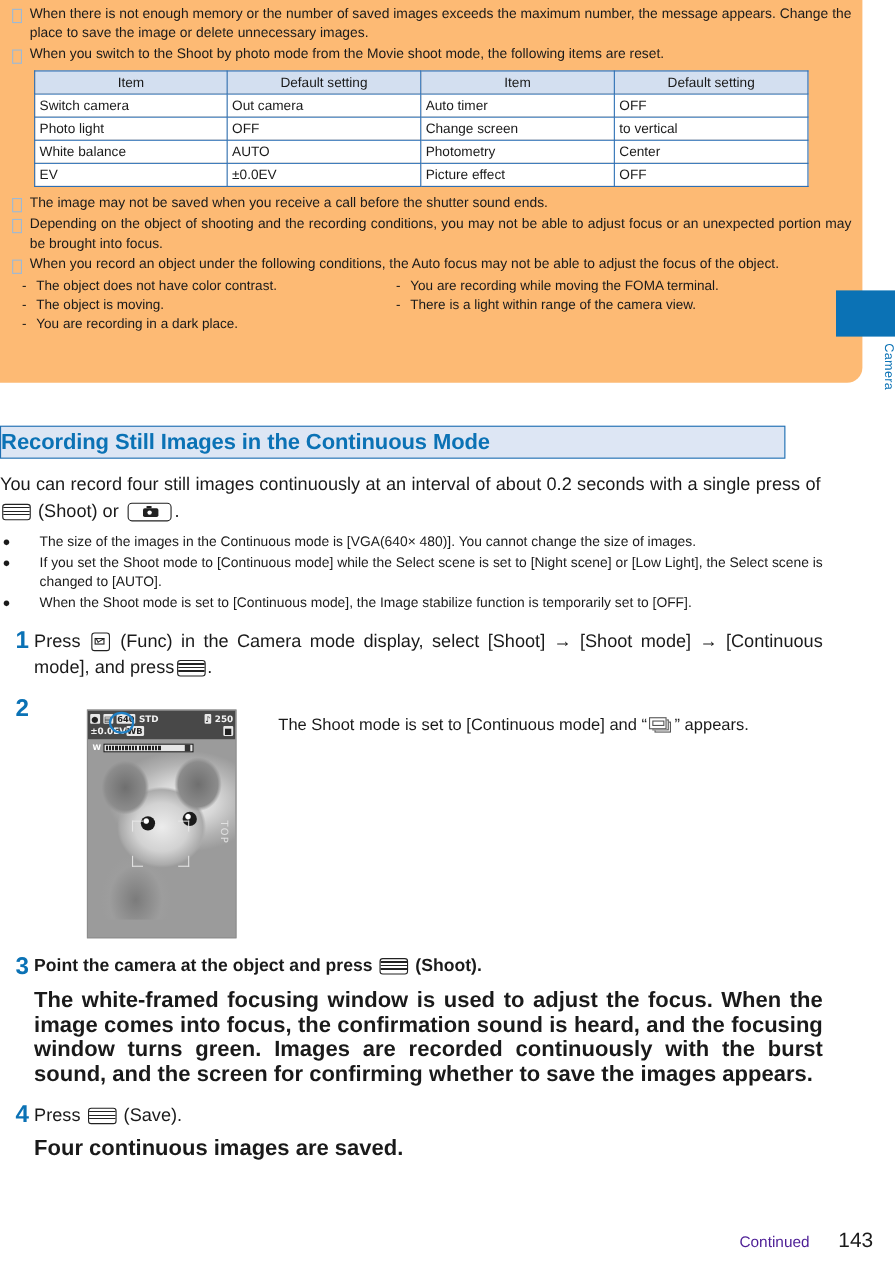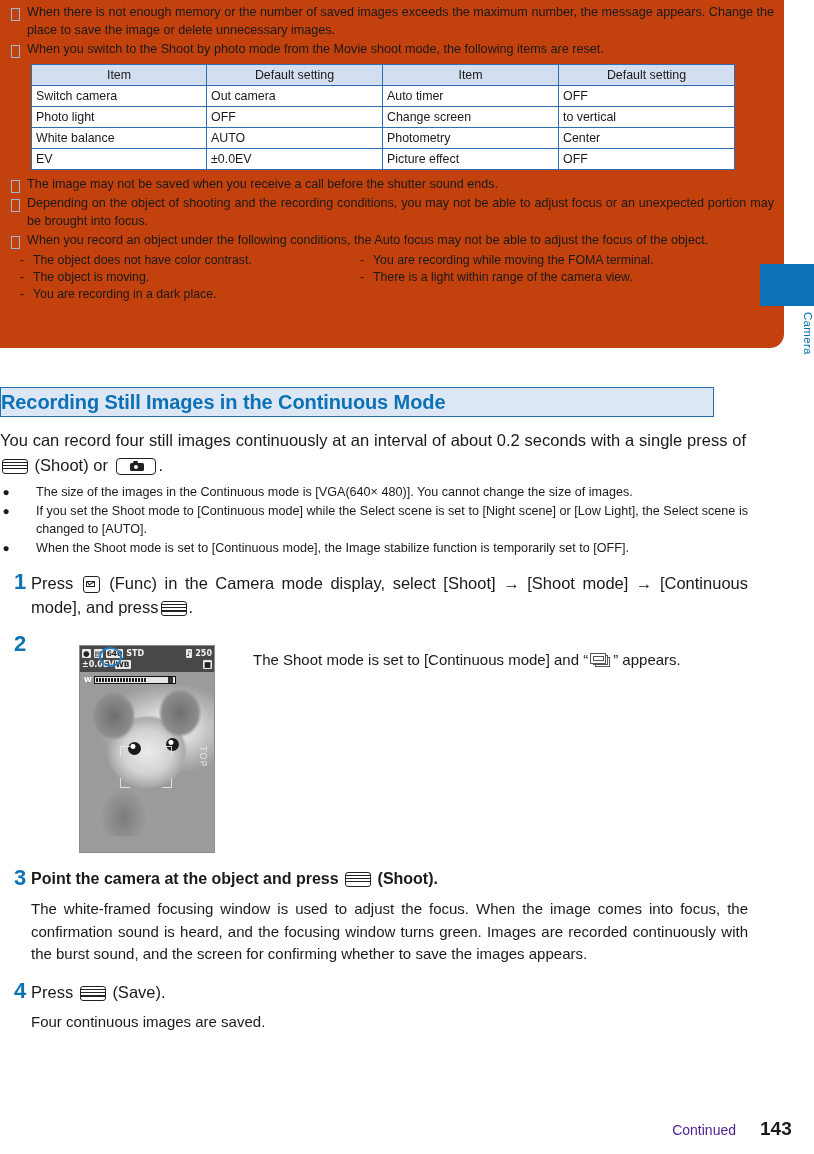--- a/index.html
+++ b/index.html
@@ -13,21 +13,21 @@
     color: #1a1a1a;
     overflow: hidden;
   }
 
   
   .notebox {
     position: absolute;
     left: 0; top: 0;
     width: 784px;
     height: 348px;
-    background: #c2410c;
+    background: #fdba74;
     border-bottom-right-radius: 14px;
     box-sizing: border-box;
     padding: 4px 10px 0 8px;
   }
   .note-row {
     display: flex;
     align-items: flex-start;
     margin-bottom: 2px;
   }
   .note-marker {
@@ -171,24 +171,25 @@
   }
   .step-body { flex: 1 1 auto; }
   .step-title {
     font-size: 16.5px;
     line-height: 24px;
     font-weight: normal;
     text-align: justify;
   }
   .step-title.bold { font-weight: bold; font-size: 16px; }
   .step-desc {
-    font-size: 15px;
+    font-size: 20px;
     line-height: 22.5px;
     text-align: justify;
     margin-top: 7px;
+    font-weight: bold;
   }
 
   
   .key-shoot {
     display: inline-block;
     width: 26px; height: 15px;
     border: 1.4px solid #222;
     border-radius: 3px;
     vertical-align: -3px;
     background:
@@ -431,24 +432,24 @@
     align-items: baseline;
     padding-right: 18px;
   }
   .footer .continued {
     color: #4c1d95;
     font-size: 14px;
     margin-right: 24px;
   }
   .footer .pageno {
     font-size: 19px;
-    font-weight: bold;
+    font-weight: normal;
     color: #1a1a1a;
     min-width: 36px;
-    text-align: left;
+    text-align: center;
   }
 </style>
 </head>
 <body>
 
 <div class="notebox">
 
   <div class="note-row">
     <div class="note-marker"></div>
     <div class="note-text">When there is not enough memory or the number of saved images exceeds the maximum number, the message appears. Change the place to save the image or delete unnecessary images.</div>

